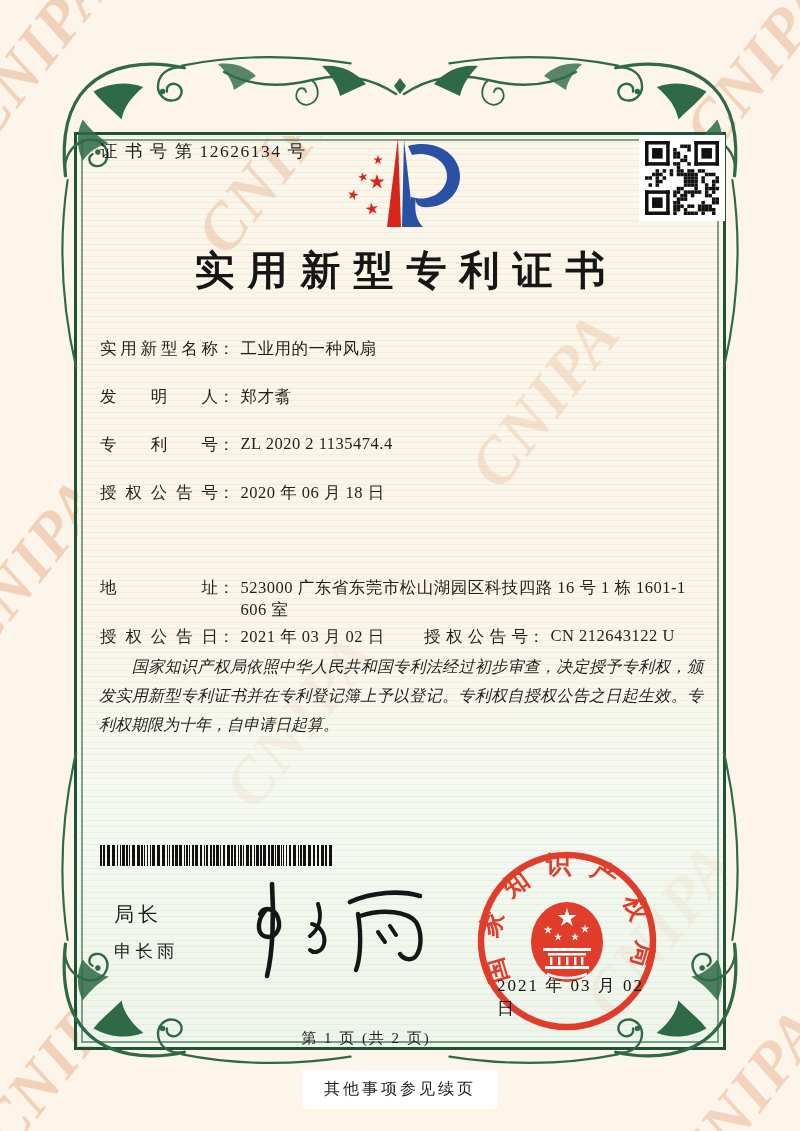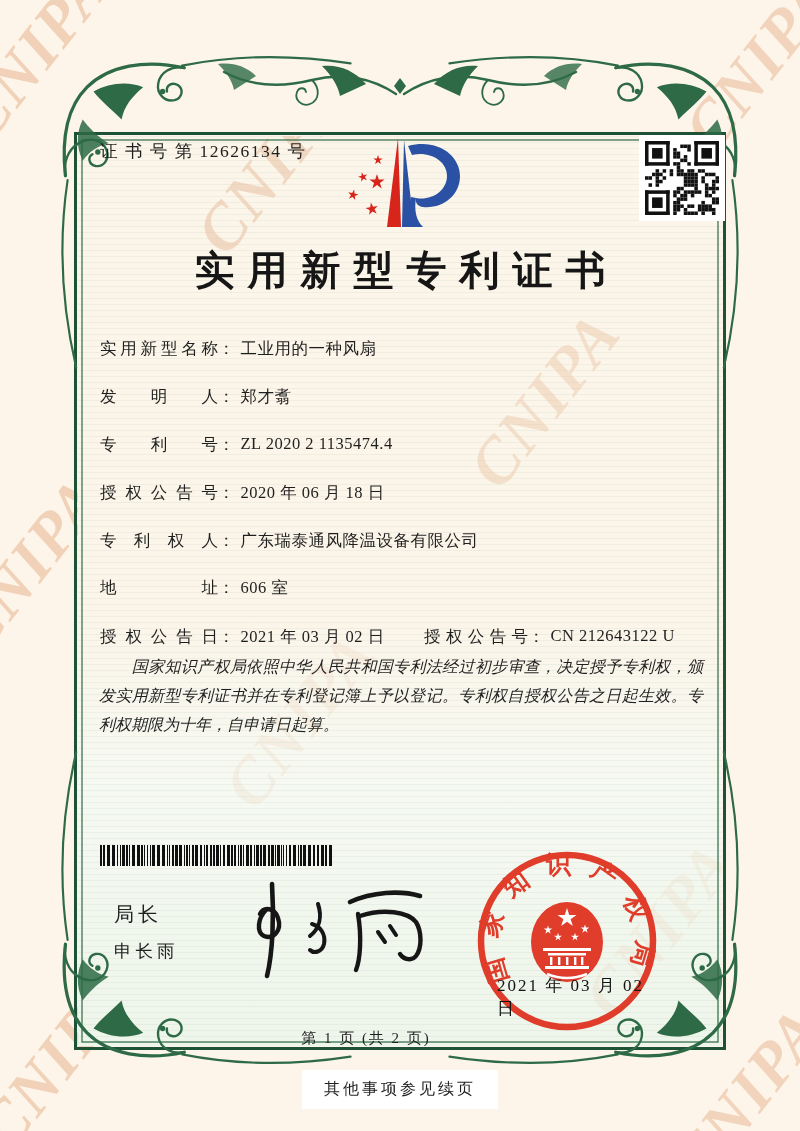--- a/index.html
+++ b/index.html
@@ -285,25 +285,22 @@
   </div>
   <div class="field-row" style="top:338px">
     <span class="flabel">实用新型名称</span><span class="fcolon">：</span><span class="fvalue">工业用的一种风扇</span>
   </div>
   <div class="field-row" style="top:434px">
     <span class="flabel">专利号</span><span class="fcolon">：</span><span class="fvalue">ZL 2020 2 1135474.4</span>
   </div>
   <div class="field-row" style="top:482px">
     <span class="flabel">授权公告号</span><span class="fcolon">：</span><span class="fvalue">2020 年 06 月 18 日</span>
   </div>
-  <div class="field-row" style="top:530px">
-    <span class="flabel">专利权人</span><span class="fcolon">：</span><span class="fvalue">广东瑞泰通风降温设备有限公司</span>
-  </div>
   <div class="field-row" style="top:577px">
-    <span class="flabel">地址</span><span class="fcolon">：</span><span class="fvalue"><span class="vline" style="display:block">606 室</span></span>
+    <span class="flabel">地址</span><span class="fcolon">：</span><span class="fvalue"><span class="vline" style="display:block">523000 广东省东莞市松山湖园区科技四路 16 号 1 栋 1601-1</span><span class="vline" style="display:block">606 室</span></span>
   </div>
   <div class="field-row" style="top:626px">
     <span class="flabel">授权公告日</span><span class="fcolon">：</span><span class="fvalue">2021 年 03 月 02 日</span>
     <span class="fpair-right">
       <span class="flabel">授权公告号</span><span class="fcolon">：</span><span class="fvalue">CN 212643122 U</span>
     </span>
   </div>
 
   <div class="content" id="body-text">
     <p>国家知识产权局依照中华人民共和国专利法经过初步审查，决定授予专利权，颁发实用新型专利证书并在专利登记簿上予以登记。专利权自授权公告之日起生效。专利权期限为十年，自申请日起算。</p>

